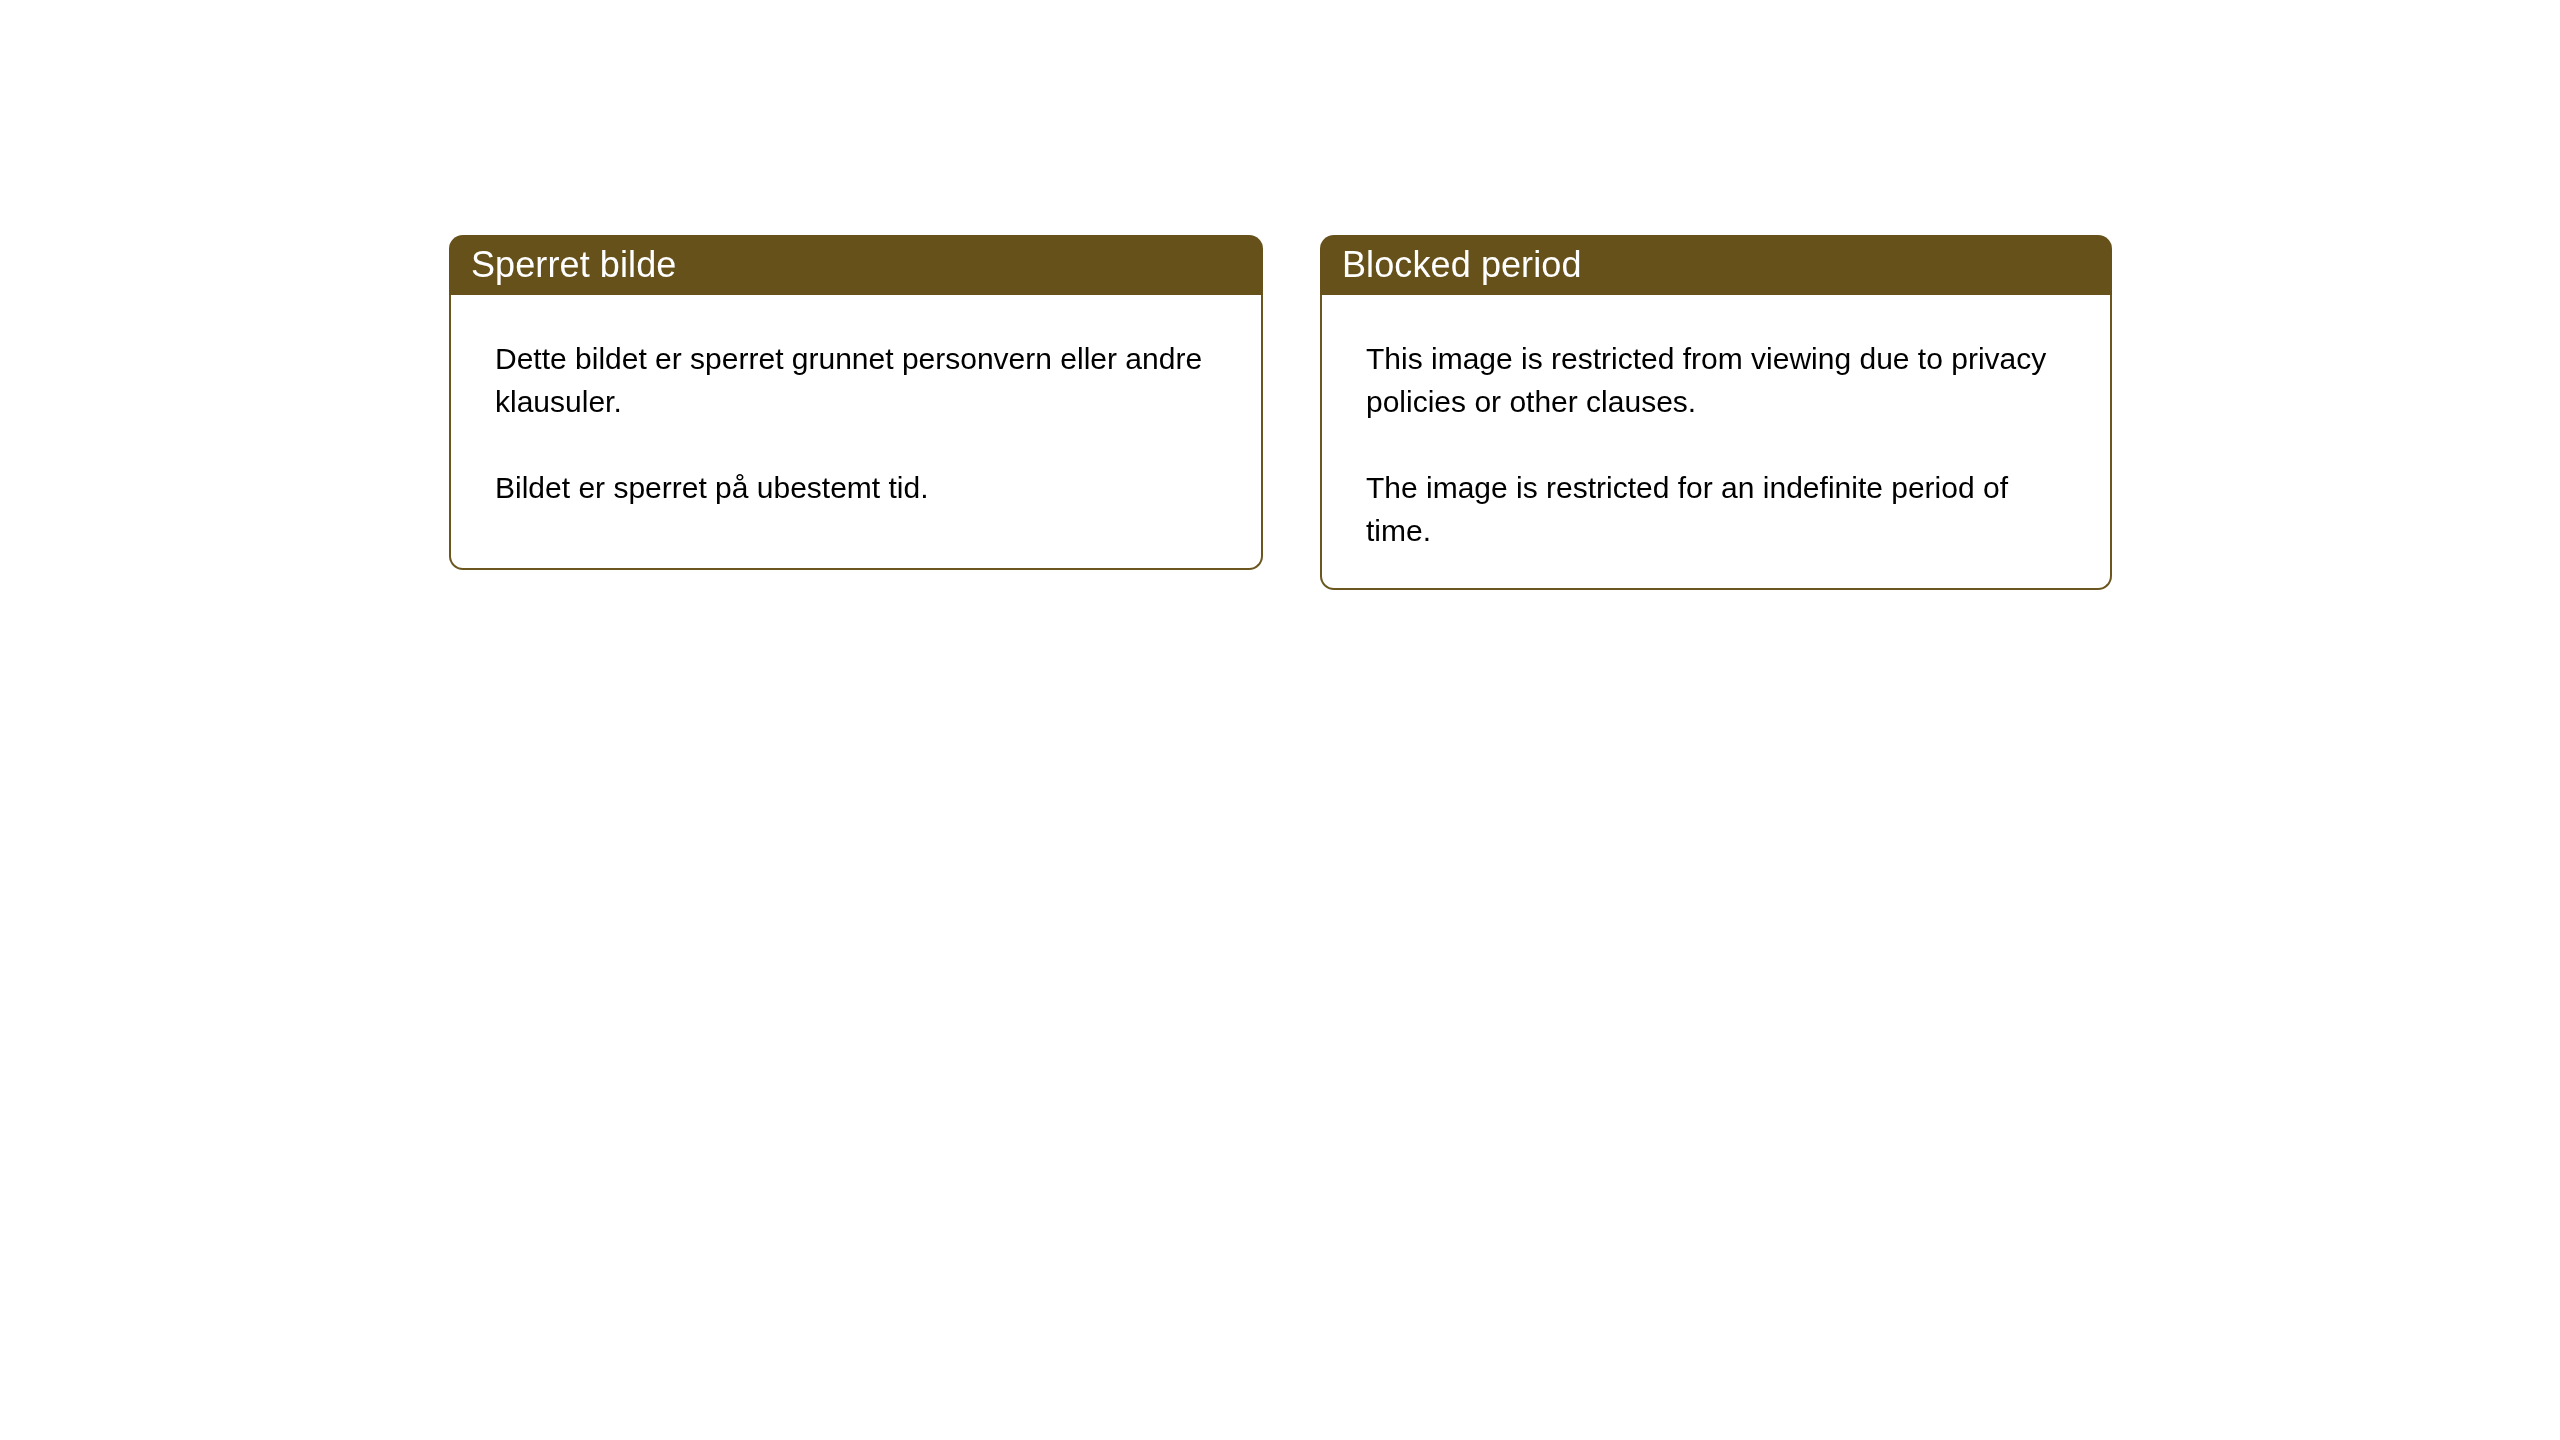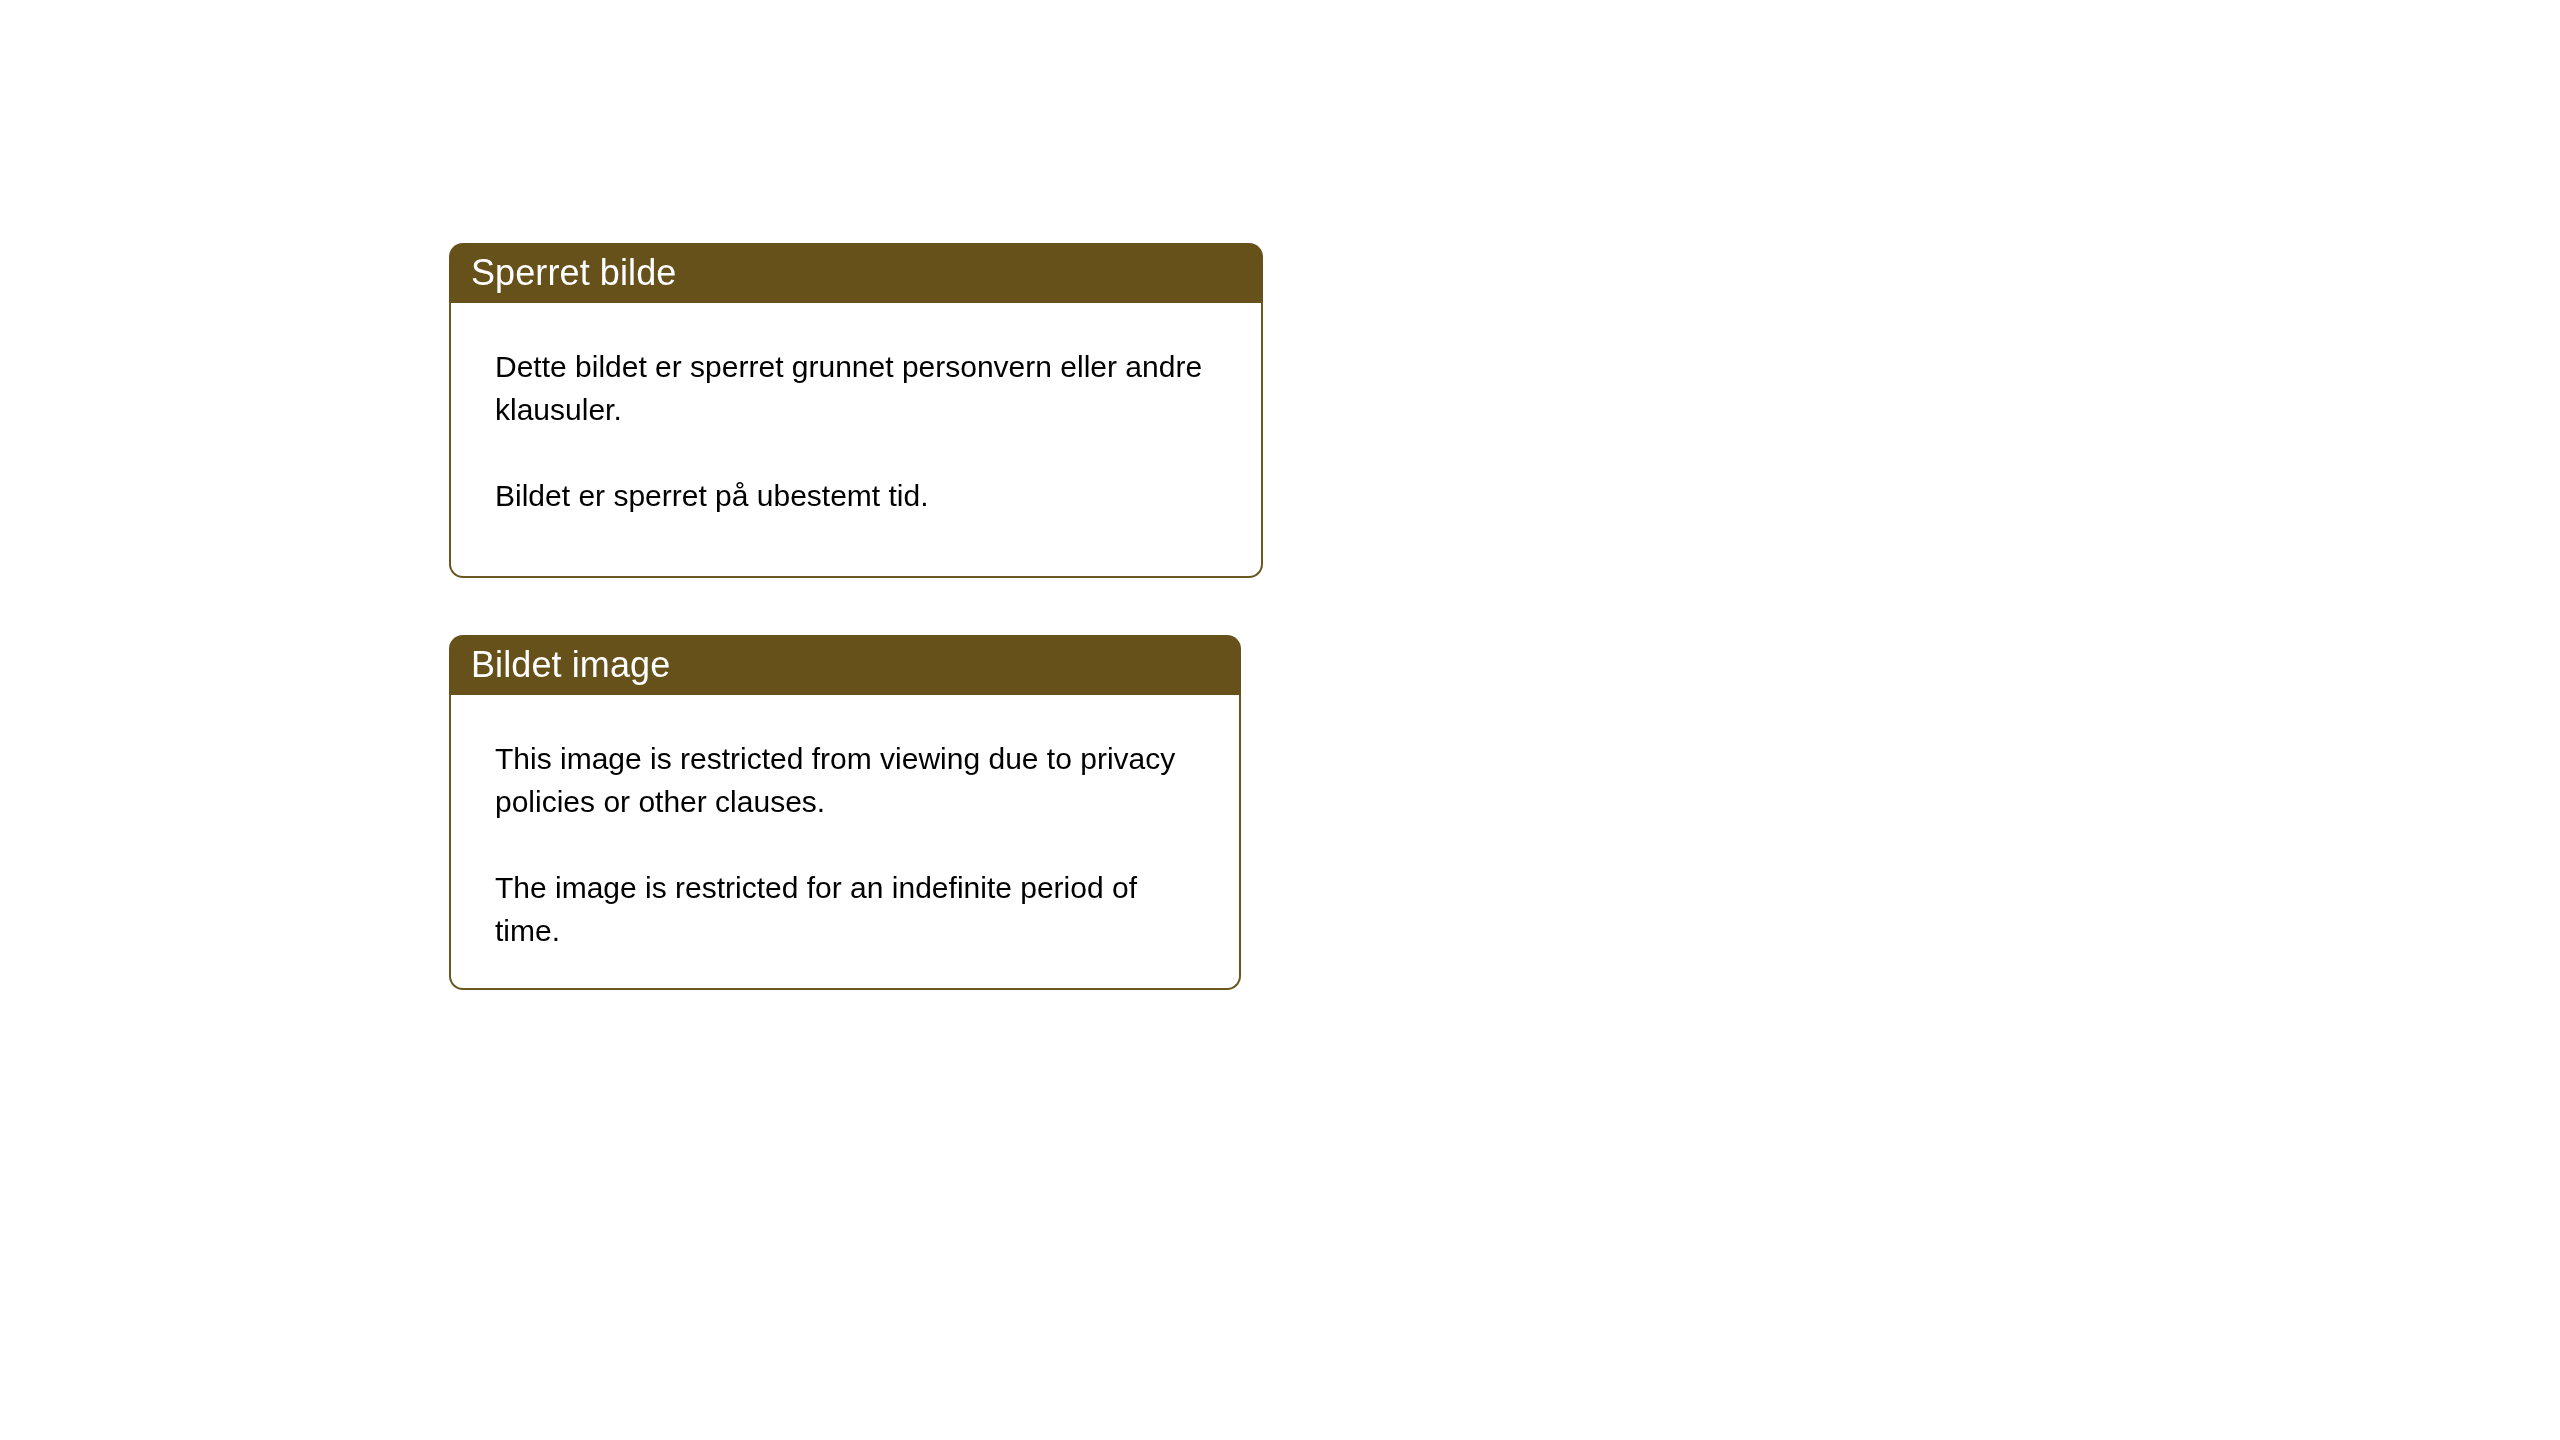--- a/index.html
+++ b/index.html
@@ -12,23 +12,23 @@
     width: 2560px;
     height: 1440px;
     background: #ffffff;
     font-family: "Liberation Sans", sans-serif;
     overflow: hidden;
   }
 
   #notice-stage {
     position: absolute;
     left: 449px;
-    top: 243px;
+    top: 235px;
     display: flex;
-    flex-direction: column;
+    flex-direction: row;
     align-items: flex-start;
     gap: 57px;
   }
 
   .notice-card {
     background: #ffffff;
     border-radius: 14px;
     box-sizing: border-box;
   }
 
@@ -93,21 +93,21 @@
       <h1 class="notice-card-title">Sperret bilde</h1>
     </header>
     <div class="notice-card-body">
       <p class="notice-paragraph">Dette bildet er sperret grunnet personvern eller andre klausuler.</p>
       <p class="notice-paragraph">Bildet er sperret på ubestemt tid.</p>
     </div>
   </section>
 
   <section class="notice-card card-en">
     <header class="notice-card-header">
-      <h1 class="notice-card-title">Bildet image</h1>
+      <h1 class="notice-card-title">Blocked period</h1>
     </header>
     <div class="notice-card-body">
       <p class="notice-paragraph">This image is restricted from viewing due to privacy policies or other clauses.</p>
       <p class="notice-paragraph">The image is restricted for an indefinite period of time.</p>
     </div>
   </section>
 
 </div>
 
 </body></html>

